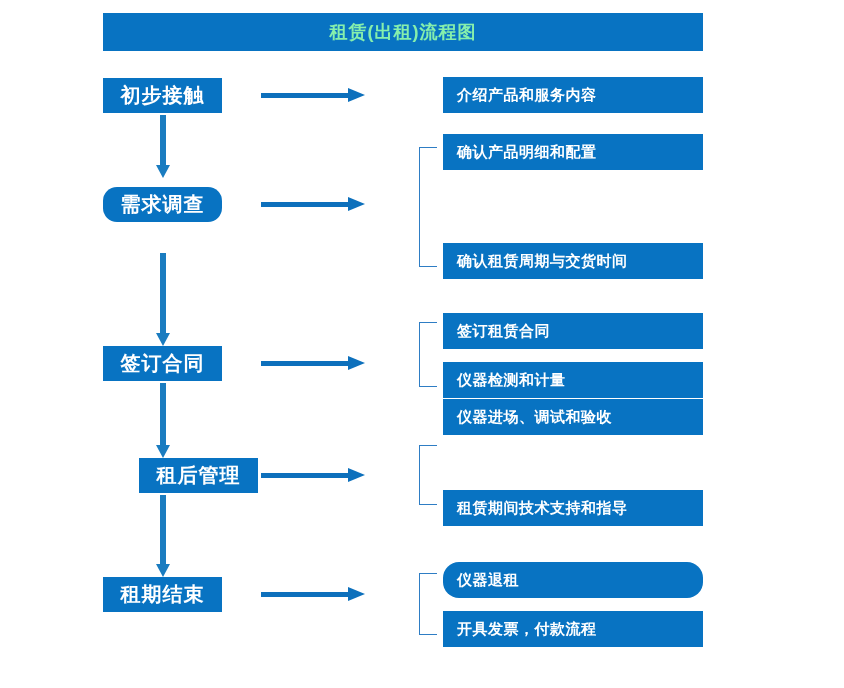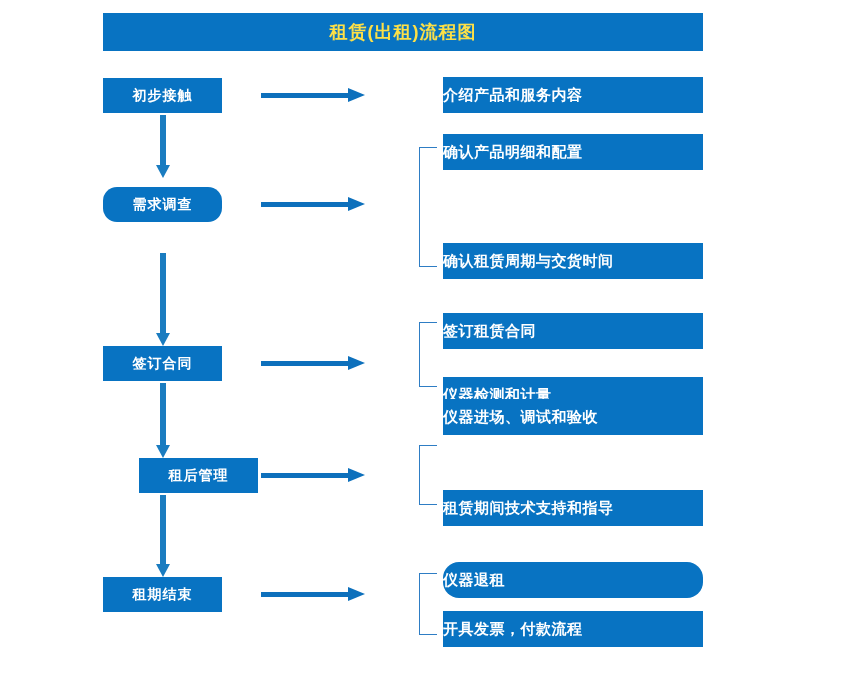--- a/index.html
+++ b/index.html
@@ -22,56 +22,57 @@
   }
 
   
   .title-bar {
     position: absolute;
     left: 103px;
     top: 13px;
     width: 600px;
     height: 38px;
     background: #0873C2;
-    color: #fde047;
+    color: #86efac;
     font-size: 18px;
     font-weight: bold;
     display: flex;
     align-items: center;
     justify-content: center;
     letter-spacing: 1px;
   }
 
   
   .stage-box {
     position: absolute;
     width: 119px;
     height: 35px;
     background: #0873C2;
     color: #ffffff;
-    font-size: 14px;
+    font-size: 20px;
     font-weight: bold;
     display: flex;
     align-items: center;
     justify-content: center;
     letter-spacing: 1px;
   }
 
   
   .detail-box {
     position: absolute;
     left: 443px;
     width: 260px;
     height: 36px;
     background: #0873C2;
     color: #ffffff;
     font-size: 15px;
     font-weight: bold;
     display: flex;
     align-items: center;
+    padding-left: 14px;
     box-sizing: border-box;
     letter-spacing: 0.5px;
   }
 
   
   .h-arrow {
     position: absolute;
     left: 261px;
     width: 104px;
     height: 14px;
@@ -171,21 +172,21 @@
   <div class="stage-box" style="left:103px; top:346px;">签订合同</div>
 
   <div class="h-arrow" style="top:356px;">
     <div class="shaft"></div>
     <div class="head"></div>
   </div>
 
   <div class="bracket" style="top:322px; height:65px;"></div>
 
   <div class="detail-box" style="top:313px;">签订租赁合同</div>
-  <div class="detail-box" style="top:362px;margin-top:15px;">仪器检测和计量</div>
+  <div class="detail-box" style="top:362px;">仪器检测和计量</div>
 
   <div class="v-arrow" style="top:383px; height:75px;">
     <div class="shaft" style="height:62px;"></div>
     <div class="head"></div>
   </div>
 
   <div class="stage-box" style="left:103px; top:458px;margin-left:36px;">租后管理</div>
 
   <div class="h-arrow" style="top:468px;">
     <div class="shaft"></div>

